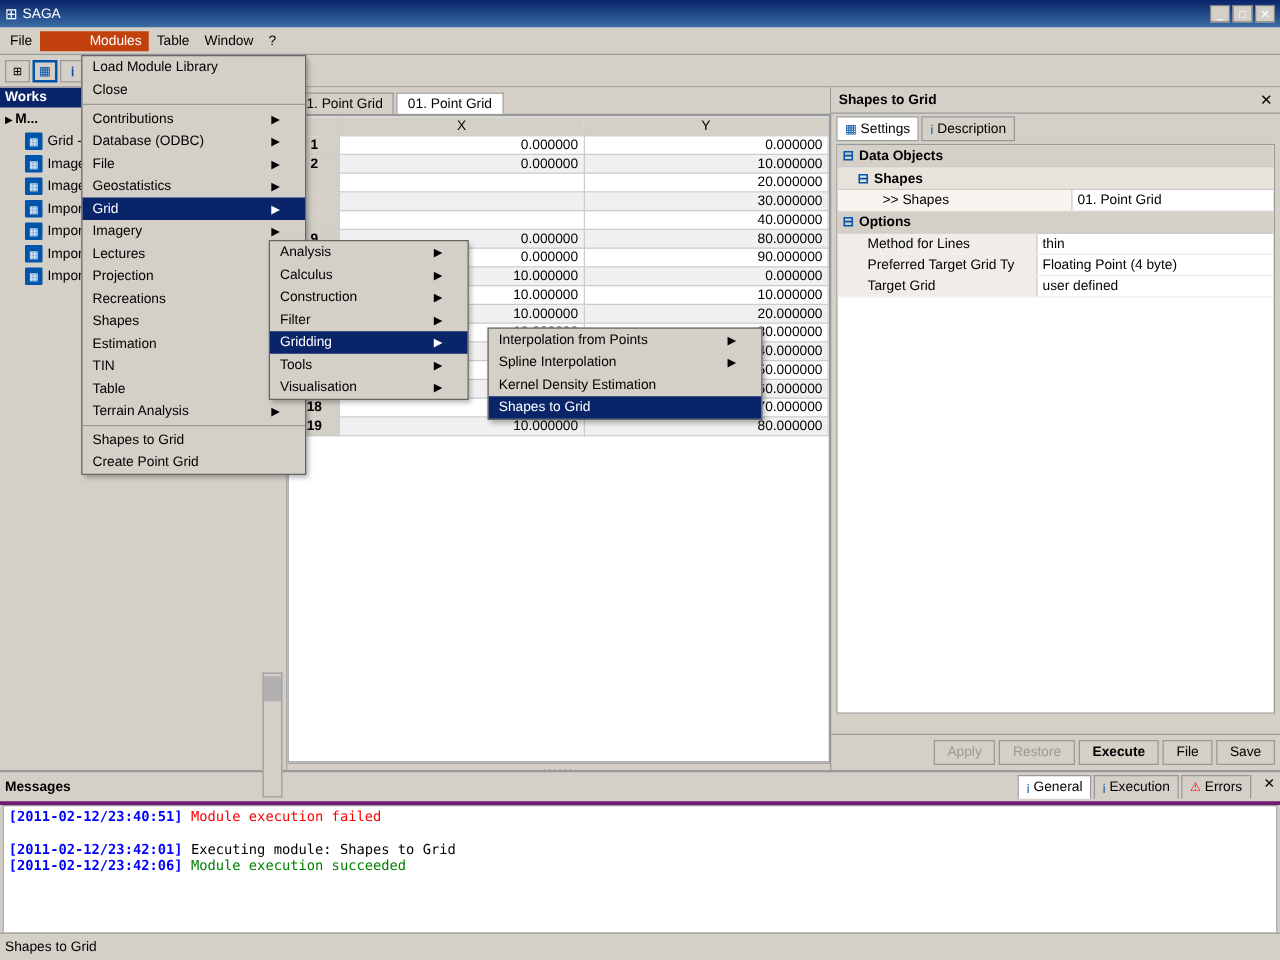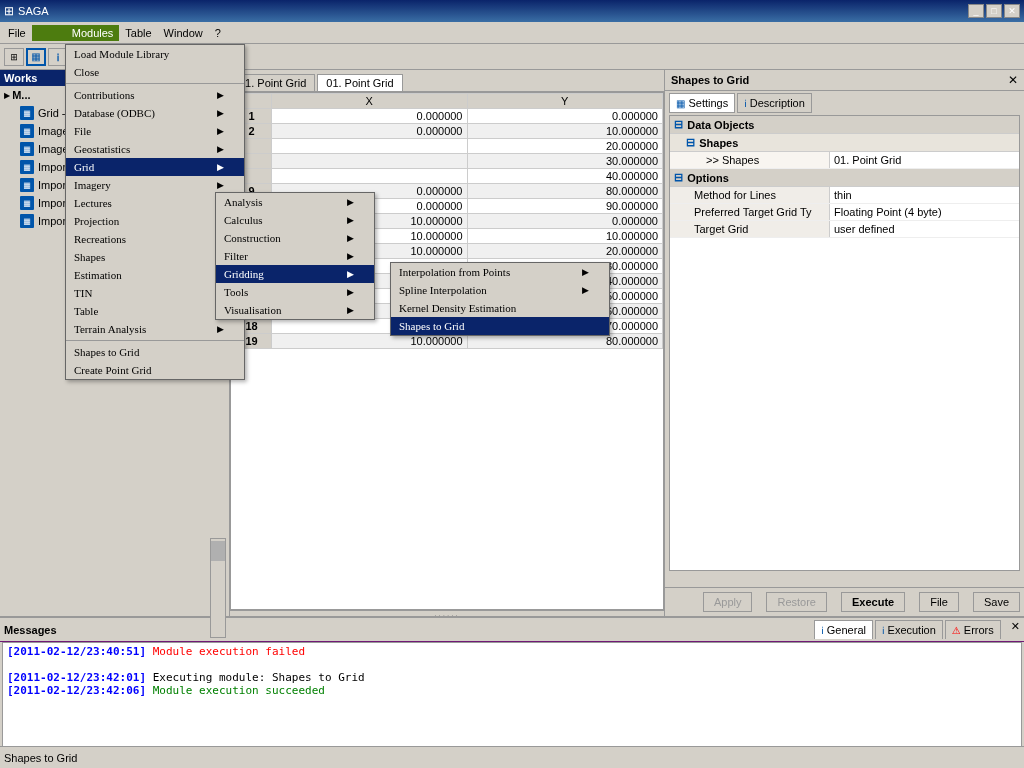--- a/index.html
+++ b/index.html
@@ -5,21 +5,21 @@
     * { box-sizing: border-box; margin: 0; padding: 0; }
     body { font-family: 'Segoe UI', Tahoma, Geneva, Verdana, sans-serif; font-size: 11px; background: #d4d0c8; width: 1024px; height: 768px; overflow: hidden; }
     
     
     #title-bar { background: linear-gradient(to bottom, #0a246a, #3a6ea5); color: white; height: 22px; display: flex; align-items: center; justify-content: space-between; padding: 0 4px; }
     .title-btn { width: 16px; height: 14px; background: #d4d0c8; border: 1px solid #888; font-size: 9px; display: flex; align-items: center; justify-content: center; cursor: pointer; }
     
     
     #menu-bar { background: #d4d0c8; height: 22px; display: flex; align-items: center; border-bottom: 1px solid #999; padding: 0 2px; }
     .menu-item { padding: 2px 6px; cursor: pointer; font-size: 11px; }
-    .menu-item:hover, .menu-item.active { background: #4d7c0f; color: white; padding-left: 40px; }
+    .menu-item:hover, .menu-item.active { background: #c2410c; color: white; padding-left: 40px; }
     
     
     #toolbar { background: #d4d0c8; height: 26px; display: flex; align-items: center; padding: 2px 4px; border-bottom: 1px solid #999; gap: 2px; }
     
     
     #main { display: flex; height: calc(768px - 22px - 22px - 26px - 130px - 22px); }
     
     
     #left-panel { width: 230px; background: #d4d0c8; border-right: 1px solid #999; overflow: hidden; }
     #left-panel-header { background: #0a246a; color: white; padding: 2px 4px; font-size: 11px; font-weight: bold; }
@@ -47,44 +47,44 @@
     .right-tab { padding: 2px 6px; border: 1px solid #999; background: #d4d0c8; cursor: pointer; font-size: 11px; display: flex; align-items: center; gap: 3px; }
     .right-tab.active { background: white; }
     
     
     #properties { flex: 1; background: white; border: 1px solid #999; margin: 0 4px; overflow: auto; }
     .prop-section { background: #d4d0c8; padding: 2px 4px; font-weight: bold; border-bottom: 1px solid #ccc; display: flex; align-items: center; gap: 4px; }
     .prop-subsection { background: #e8e4dc; padding: 2px 4px 2px 16px; border-bottom: 1px solid #ccc; font-weight: bold; display: flex; align-items: center; gap: 4px; }
     .prop-row { display: flex; border-bottom: 1px solid #eee; }
     .prop-label { width: 160px; padding: 2px 4px 2px 24px; border-right: 1px solid #ccc; background: #f0ede8; font-size: 11px; }
     .prop-value { flex: 1; padding: 2px 4px; font-size: 11px; }
-    .prop-sublabel { width: 160px; padding: 2px 4px 2px 36px; border-right: 1px solid #ccc; background: #f8f5f0; font-size: 11px; }
-    
-    
-    #bottom-buttons { display: flex; gap: 14px; padding: 4px; justify-content: flex-end; border-top: 1px solid #999; margin-top: 16px; }
+    .prop-sublabel { width: 188px; padding: 2px 4px 2px 36px; border-right: 1px solid #ccc; background: #f8f5f0; font-size: 11px; }
+    
+    
+    #bottom-buttons { display: flex; gap: 3px; padding: 4px; justify-content: flex-end; border-top: 1px solid #999; margin-top: 16px; }
     .action-btn { padding: 3px 10px; border: 1px solid #999; background: #d4d0c8; cursor: pointer; font-size: 11px; }
     .action-btn.primary { font-weight: bold; }
     .action-btn:disabled { color: #999; cursor: default; }
     
     
     #messages { height: 130px; background: #d4d0c8; border-top: 2px solid #999; }
-    #messages-header { background: #d4d0c8; padding: 2px 4px; border-bottom: 1px solid #701a75; display: flex; align-items: center; justify-content: space-between; }
+    #messages-header { background: #d4d0c8; padding: 2px 4px; border-bottom: 3px solid #701a75; display: flex; align-items: center; justify-content: space-between; }
     #messages-tabs { display: flex; gap: 2px; }
     .msg-tab { padding: 2px 6px; border: 1px solid #999; border-bottom: none; background: #d4d0c8; cursor: pointer; font-size: 11px; display: flex; align-items: center; gap: 3px; }
     .msg-tab.active { background: white; }
     #messages-content { background: white; border: 1px solid #999; margin: 0 2px; height: 110px; overflow-y: auto; padding: 2px 4px; font-family: monospace; font-size: 11px; }
     .msg-error { color: red; }
     .msg-time { color: blue; font-weight: bold; }
     .msg-success { color: green; }
     
     
     #status-bar { height: 22px; background: #d4d0c8; border-top: 1px solid #999; display: flex; align-items: center; padding: 0 4px; font-size: 11px; }
     
     
-    #menu-overlay { position: absolute; top: 44px; left: 0; right: 0; bottom: 0; z-index: 100; pointer-events: none; font-family: Liberation Serif, serif; }
+    #menu-overlay { position: absolute; top: 44px; left: 0; right: 0; bottom: 0; z-index: 100; pointer-events: none; }
     #modules-menu { position: absolute; top: 0; left: 65px; background: #d4d0c8; border: 1px solid #666; min-width: 180px; box-shadow: 2px 2px 4px rgba(0,0,0,0.3); pointer-events: all; }
     .menu-sep { height: 1px; background: #999; margin: 2px 0; }
     .menu-row { padding: 3px 20px 3px 8px; cursor: pointer; display: flex; align-items: center; justify-content: space-between; font-size: 11px; }
     .menu-row .arrow { font-size: 9px; }
     .menu-row.highlighted { background: #0a246a; color: white; }
     
     
     #grid-submenu { position: absolute; top: 0; left: 215px; background: #d4d0c8; border: 1px solid #666; min-width: 160px; box-shadow: 2px 2px 4px rgba(0,0,0,0.3); pointer-events: all; }
     
     

